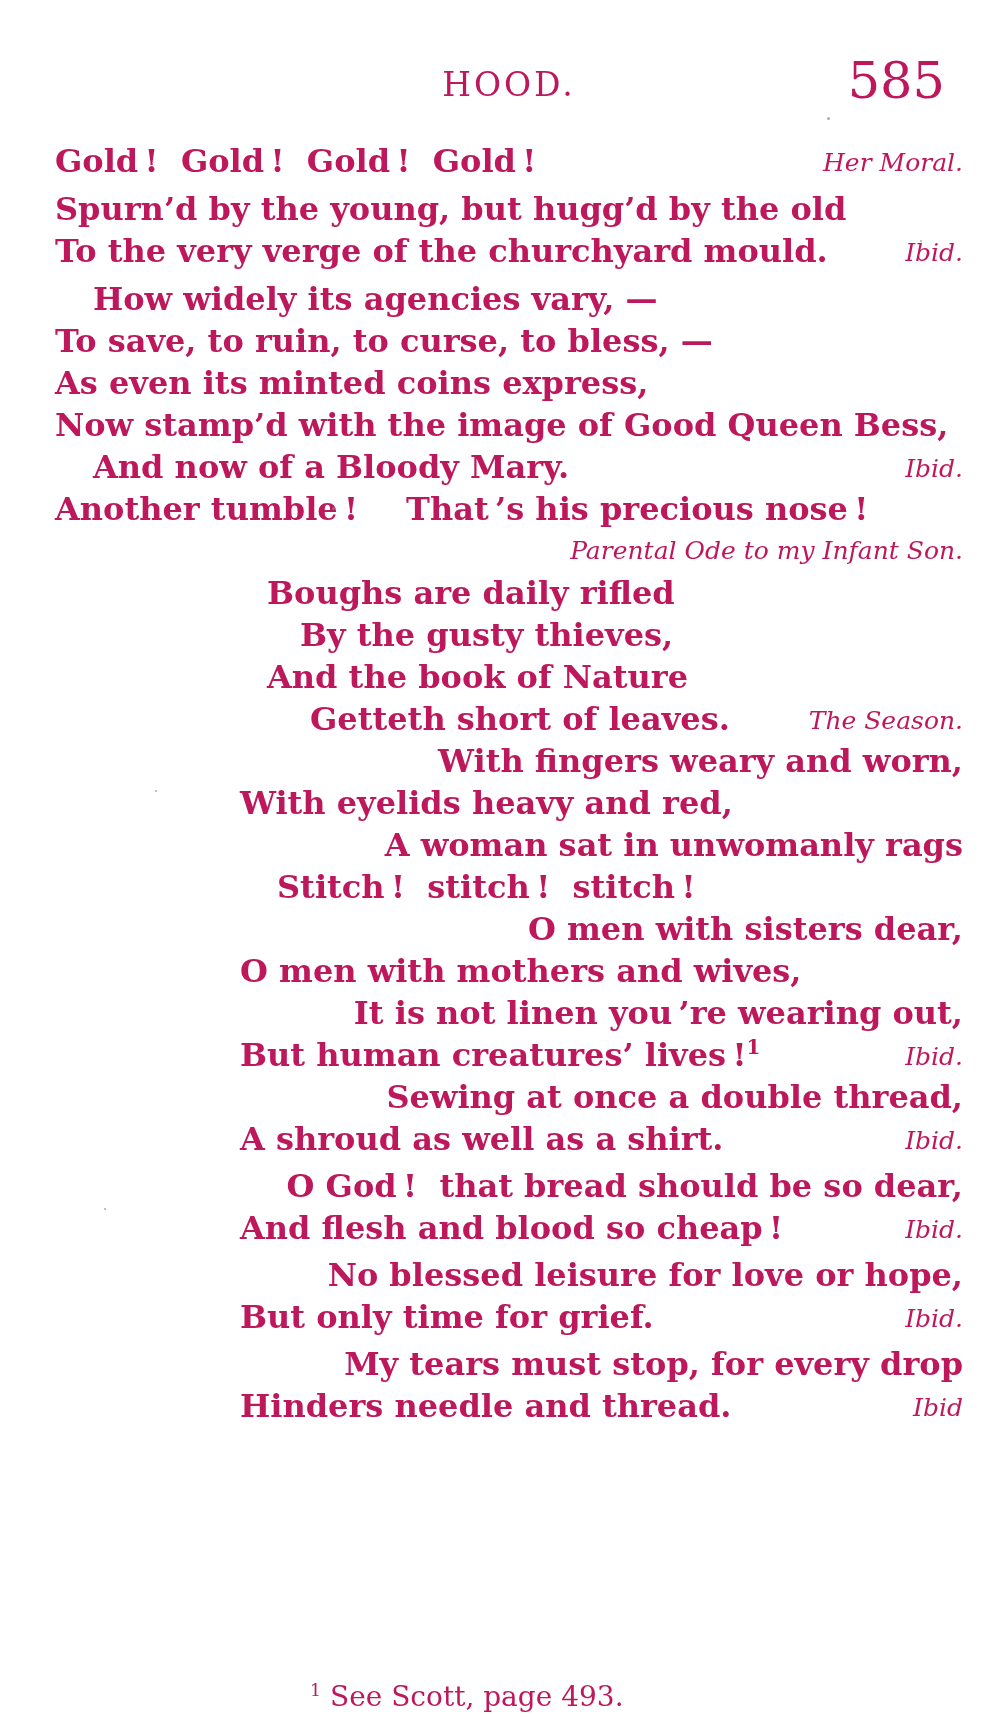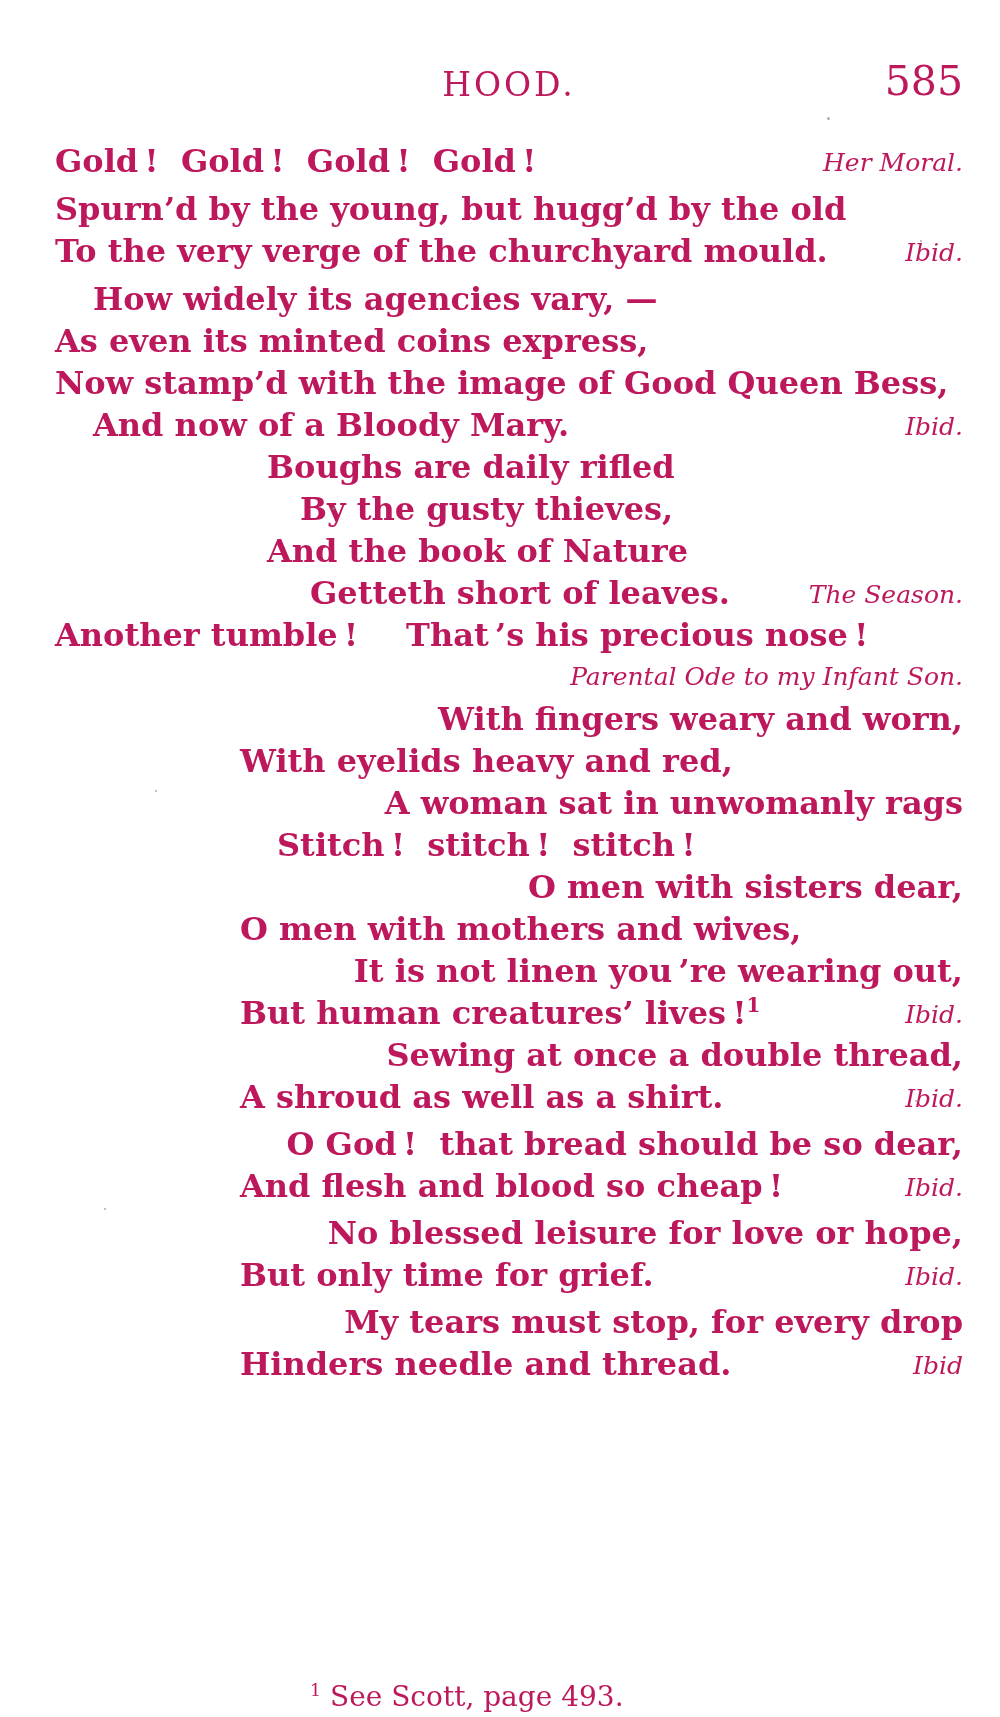--- a/index.html
+++ b/index.html
@@ -12,22 +12,22 @@
     overflow:hidden;
     margin:0 auto;
   }
   .content{position:absolute;left:55px;right:37px;top:0;}
   .page-header{position:relative;height:42px;margin-top:64px;}
   .page-title{
     position:absolute;left:0;right:0;text-align:center;
     font-size:33px;letter-spacing:3px;line-height:42px;
   }
   .page-number{
-    position:absolute;right:0;top:-4px;
-    font-size:41px;line-height:42px;
+    position:absolute;right:18px;top:-4px;
+    font-size:51px;line-height:42px;
   }
   .stanza{position:relative;}
   .line{
     font-size:32px;line-height:42px;height:42px;
     white-space:pre;
     font-weight:bold;
   }
   .attr{
     position:absolute;right:0;bottom:7px;
     font-style:italic;font-size:25px;line-height:25px;
@@ -71,37 +71,38 @@
     </div>
 
     <div class="stanza mt-6">
       <div class="line">Spurn’d by the young, but hugg’d by the old</div>
       <div class="line">To the very verge of the churchyard mould.</div>
       <div class="attr">Ibid.</div>
     </div>
 
     <div class="stanza mt-6">
       <div class="line ind1">How widely its agencies vary, —</div>
+      <div class="line">To save, to ruin, to curse, to bless, —</div>
       <div class="line">As even its minted coins express,</div>
       <div class="line">Now stamp’d with the image of Good Queen Bess,</div>
       <div class="line ind1">And now of a Bloody Mary.</div>
       <div class="attr">Ibid.</div>
+    </div>
+
+    <div class="stanza">
+      <div class="line">Another tumble !  That ’s his precious nose !</div>
+      <div class="attr-line">Parental Ode to my Infant Son.</div>
     </div>
 
     <div class="stanza">
       <div class="line indD">Boughs are daily rifled</div>
       <div class="line indE">By the gusty thieves,</div>
       <div class="line indD">And the book of Nature</div>
       <div class="line indF">Getteth short of leaves.</div>
       <div class="attr">The Season.</div>
-    </div>
-
-    <div class="stanza">
-      <div class="line">Another tumble !  That ’s his precious nose !</div>
-      <div class="attr-line">Parental Ode to my Infant Son.</div>
     </div>
 
     <div class="stanza">
       <div class="line indA">With fingers weary and worn,</div>
       <div class="line indB">With eyelids heavy and red,</div>
       <div class="line indA">A woman sat in unwomanly rags</div>
       <div class="line indC">Stitch !  stitch !  stitch !</div>
     </div>
 
     <div class="stanza">

